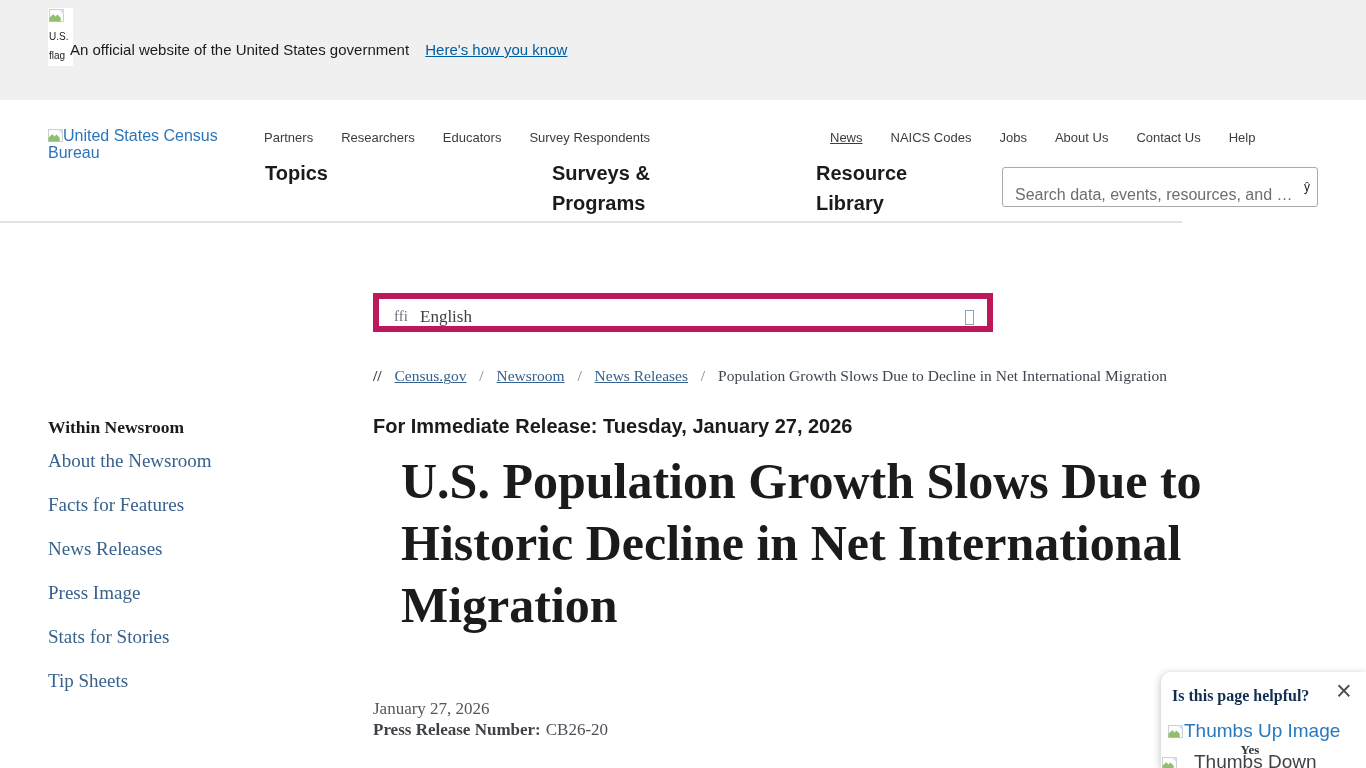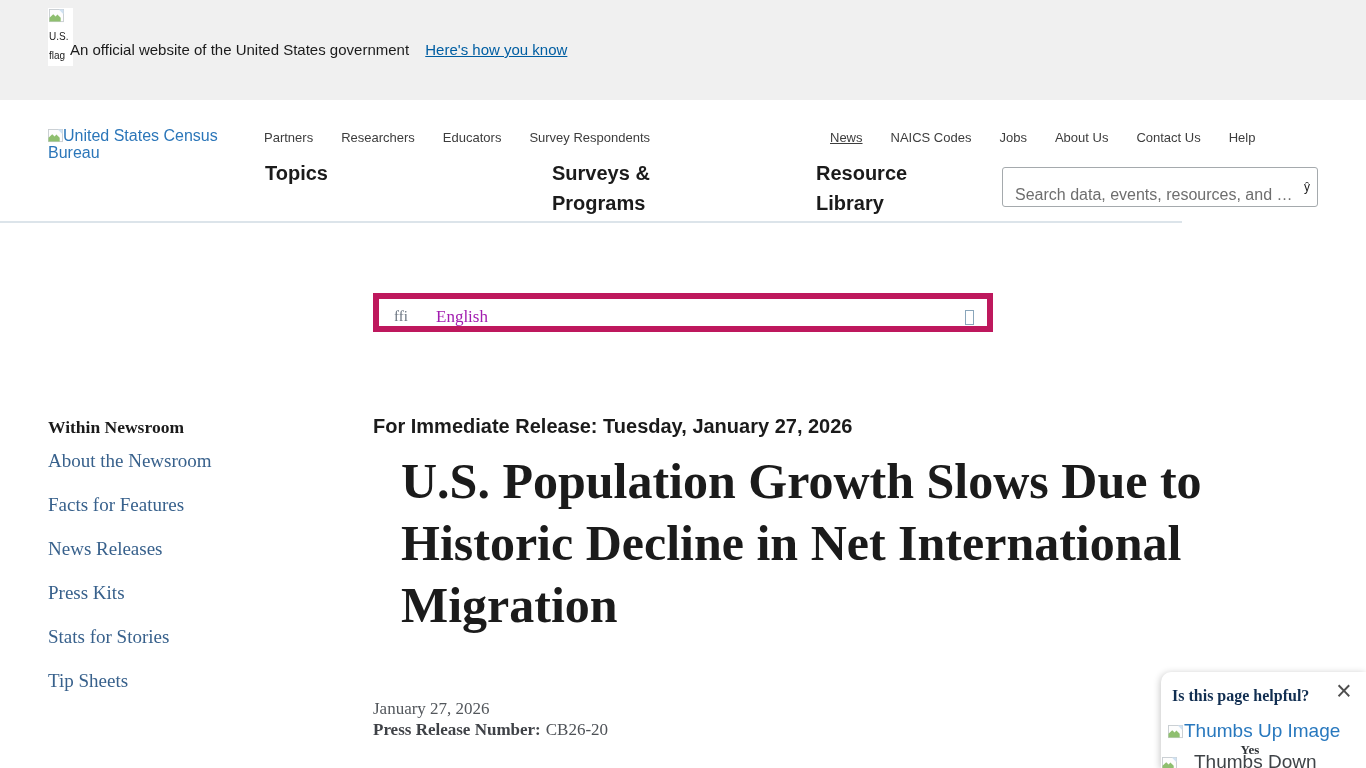--- a/index.html
+++ b/index.html
@@ -32,21 +32,21 @@
   .search-box { position:absolute; left:1002px; top:67px; width:316px; height:40px; }
   .search-input { width:100%; height:100%; border:1px solid #a5aaad; border-radius:3px; background:#fff;
                   font-family:"Liberation Sans", sans-serif; font-size:16px; color:#0369a1; padding:16px 26px 0 12px; }
   .search-input::placeholder { color:#6e6e6e; }
   .search-glyph { position:absolute; right:8px; top:13px; font-size:12px; color:#222; pointer-events:none; }
 
   
   .lang-box { position:absolute; left:373px; top:293px; width:620px; height:39px; background:#fff;
               border:6px solid #be185d; cursor:pointer; }
   .lang-globe { position:absolute; left:15px; top:9px; font-size:15px; color:#6a7480; font-family:"Liberation Serif", serif; }
-  .lang-label { position:absolute; left:41px; top:8px; font-size:17px; color:#a21caf; font-family:"Liberation Serif", serif;margin-left:16px; }
+  .lang-label { position:absolute; left:41px; top:8px; font-size:17px; color:#404040; font-family:"Liberation Serif", serif; }
   .lang-chevron { position:absolute; right:13px; top:11px; width:9px; height:15px; border:1px solid #8aa6bb; }
 
   
   .breadcrumb { position:absolute; left:373px; top:367px; font-family:"Liberation Serif", serif; font-size:15.5px; color:#3d4551; white-space:nowrap; }
   .breadcrumb > * { margin-right:9px; }
   .crumb-home { font-weight:bold; color:#3d4551; cursor:pointer; }
   .crumb-link { color:#34618e; text-decoration:underline; text-decoration-thickness:1px; cursor:pointer; }
   .crumb-sep { color:#75808a; }
   .crumb-current { color:#3d4551; }
 
@@ -128,26 +128,36 @@
       <span class="search-glyph">ŷ</span>
     </div>
   </div>
 
   <div class="lang-box">
     <span class="lang-globe">ffi</span>
     <span class="lang-label">English</span>
     <span class="lang-chevron"></span>
   </div>
 
+  <div class="breadcrumb">
+    <span class="crumb-home">//</span>
+    <span class="crumb-link">Census.gov</span>
+    <span class="crumb-sep">/</span>
+    <span class="crumb-link">Newsroom</span>
+    <span class="crumb-sep">/</span>
+    <span class="crumb-link">News Releases</span>
+    <span class="crumb-sep">/</span>
+    <span class="crumb-current">Population Growth Slows Due to Decline in Net International Migration</span>
+  </div>
 
   <div class="sidebar-heading">Within Newsroom</div>
   <div class="sidebar-link" style="top:450px;">About the Newsroom</div>
   <div class="sidebar-link" style="top:494px;">Facts for Features</div>
   <div class="sidebar-link" style="top:538px;">News Releases</div>
-  <div class="sidebar-link" style="top:582px;">Press Kits</div>
+  <div class="sidebar-link" style="top:582px;">Press Image</div>
   <div class="sidebar-link" style="top:626px;">Stats for Stories</div>
   <div class="sidebar-link" style="top:670px;">Tip Sheets</div>
 
   <div class="release-line">For Immediate Release: Tuesday, January 27, 2026</div>
   <h1 class="article-title">U.S. Population Growth Slows Due to Historic Decline in Net International Migration</h1>
   <div class="article-date">January 27, 2026</div>
   <div class="press-line">
     <span class="press-label">Press Release Number:</span><span>CB26-20</span>
   </div>
 

